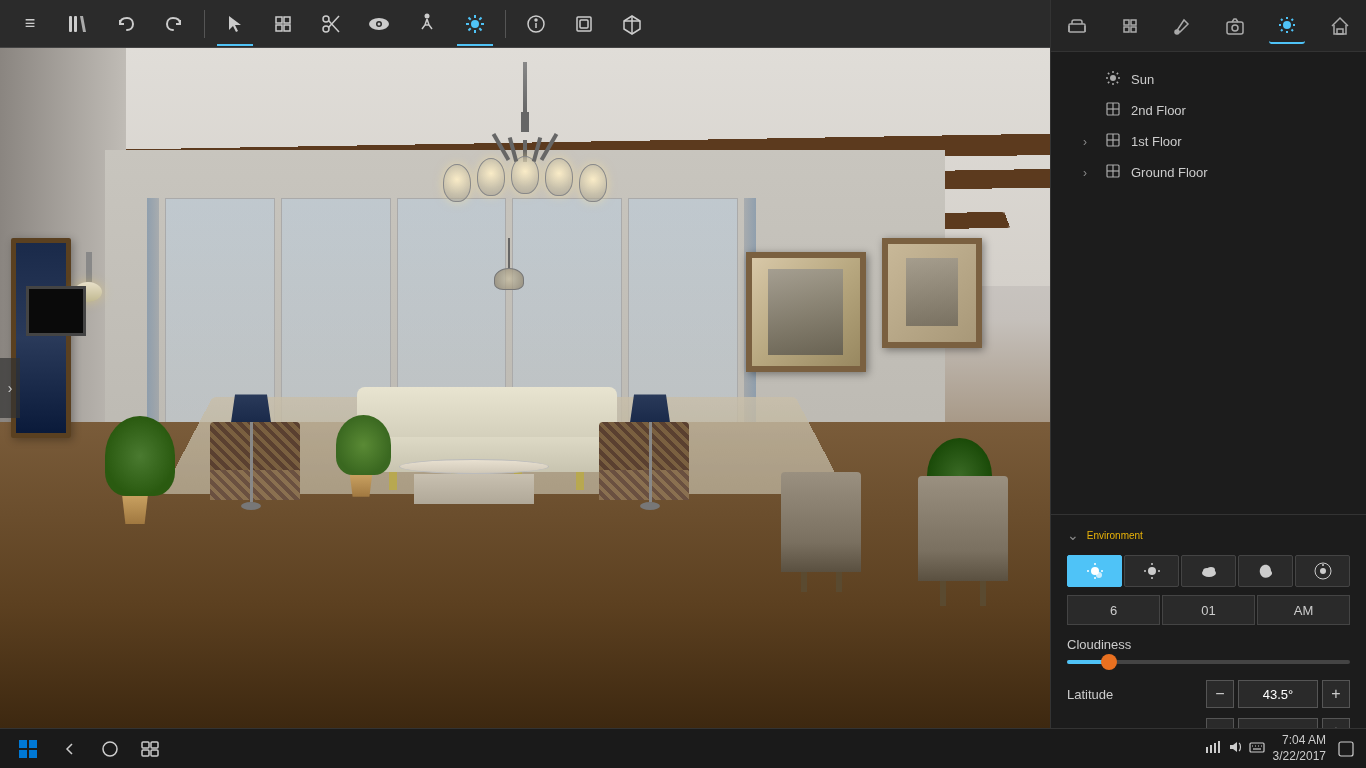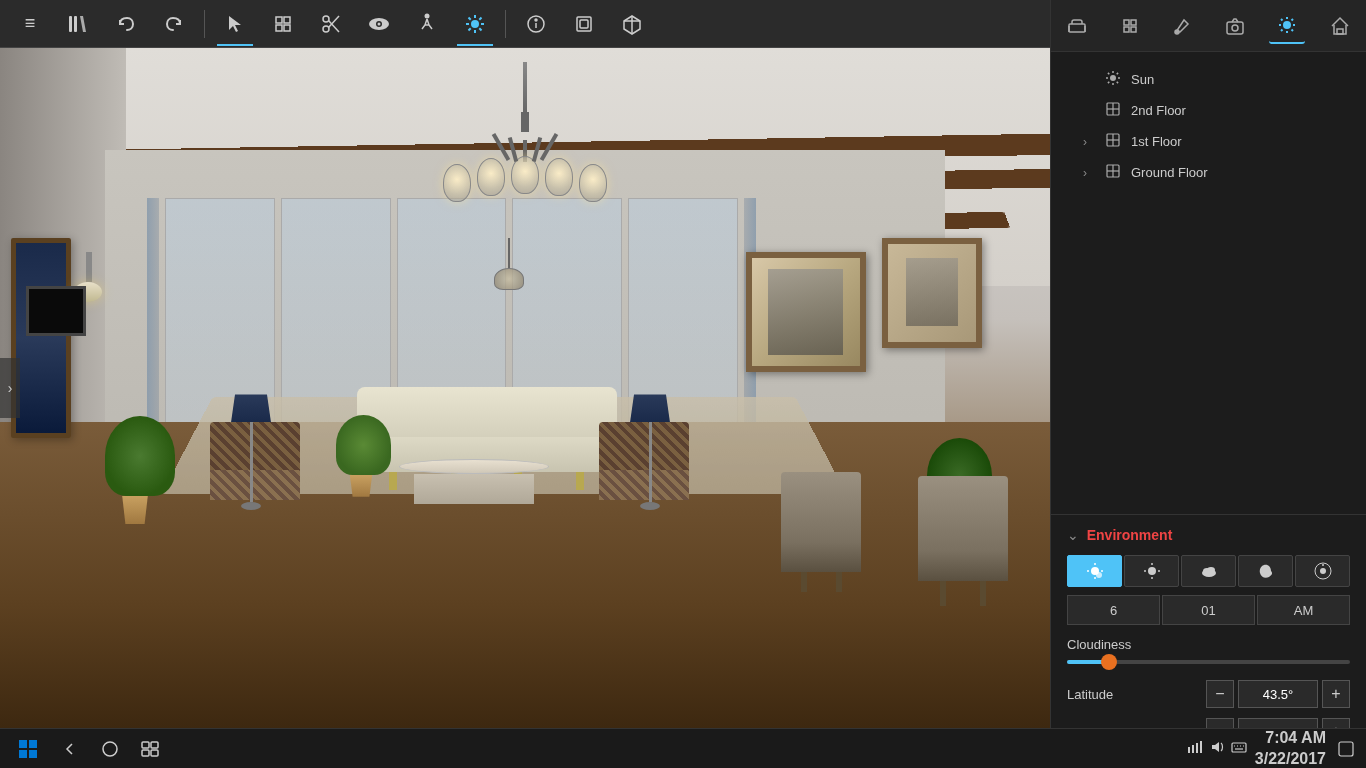--- a/index.html
+++ b/index.html
@@ -258,21 +258,21 @@
     .taskbar-btn {
       width: 36px; height: 36px; display: flex; align-items: center;
       justify-content: center; color: #ccc; font-size: 16px; cursor: pointer;
       border-radius: 3px;
     }
     .taskbar-right {
       margin-left: auto; display: flex; align-items: center; gap: 8px;
     }
     .taskbar-icons { display: flex; gap: 6px; align-items: center; }
     .taskbar-icon { color: #ccc; font-size: 14px; cursor: pointer; }
-    .taskbar-clock { color: #ccc; font-size: 16px; text-align: right; line-height: 1.3; font-weight: bold; }
+    .taskbar-clock { color: #ccc; font-size: 12px; text-align: right; line-height: 1.3; }
     .taskbar-notif { width: 24px; height: 24px; display: flex; align-items: center; justify-content: center; }
 
     
     #viewport { height: calc(768px - 48px - 40px); bottom: 40px; }
   </style>
 </head>
 <body>
 
 <div id="top-toolbar">
   <div class="toolbar-btn">
@@ -626,21 +626,21 @@
       </span>
       <span style="color:#ccc; font-size:13px;">Ground Floor</span>
     </div>
   </div>
 
   <div style="flex:1;"></div>
 
   <div id="environment-section">
     <div class="env-header">
       <span style="color:#888; font-size:14px;">⌄</span>
-      <span style="color:#ef4444; font-size:14px;font-weight:bold;">Environment</span>
+      <span style="color:#eab308; font-size:10px;">Environment</span>
     </div>
 
     <div class="sky-buttons">
       <div class="sky-btn active">
         <svg width="18" height="18" viewBox="0 0 18 18" fill="none">
           <circle cx="9" cy="9" r="4" fill="white"></circle>
           <line x1="9" y1="1" x2="9" y2="3" stroke="white" stroke-width="1.5"></line>
           <line x1="9" y1="15" x2="9" y2="17" stroke="white" stroke-width="1.5"></line>
           <line x1="1" y1="9" x2="3" y2="9" stroke="white" stroke-width="1.5"></line>
           <line x1="15" y1="9" x2="17" y2="9" stroke="white" stroke-width="1.5"></line>

